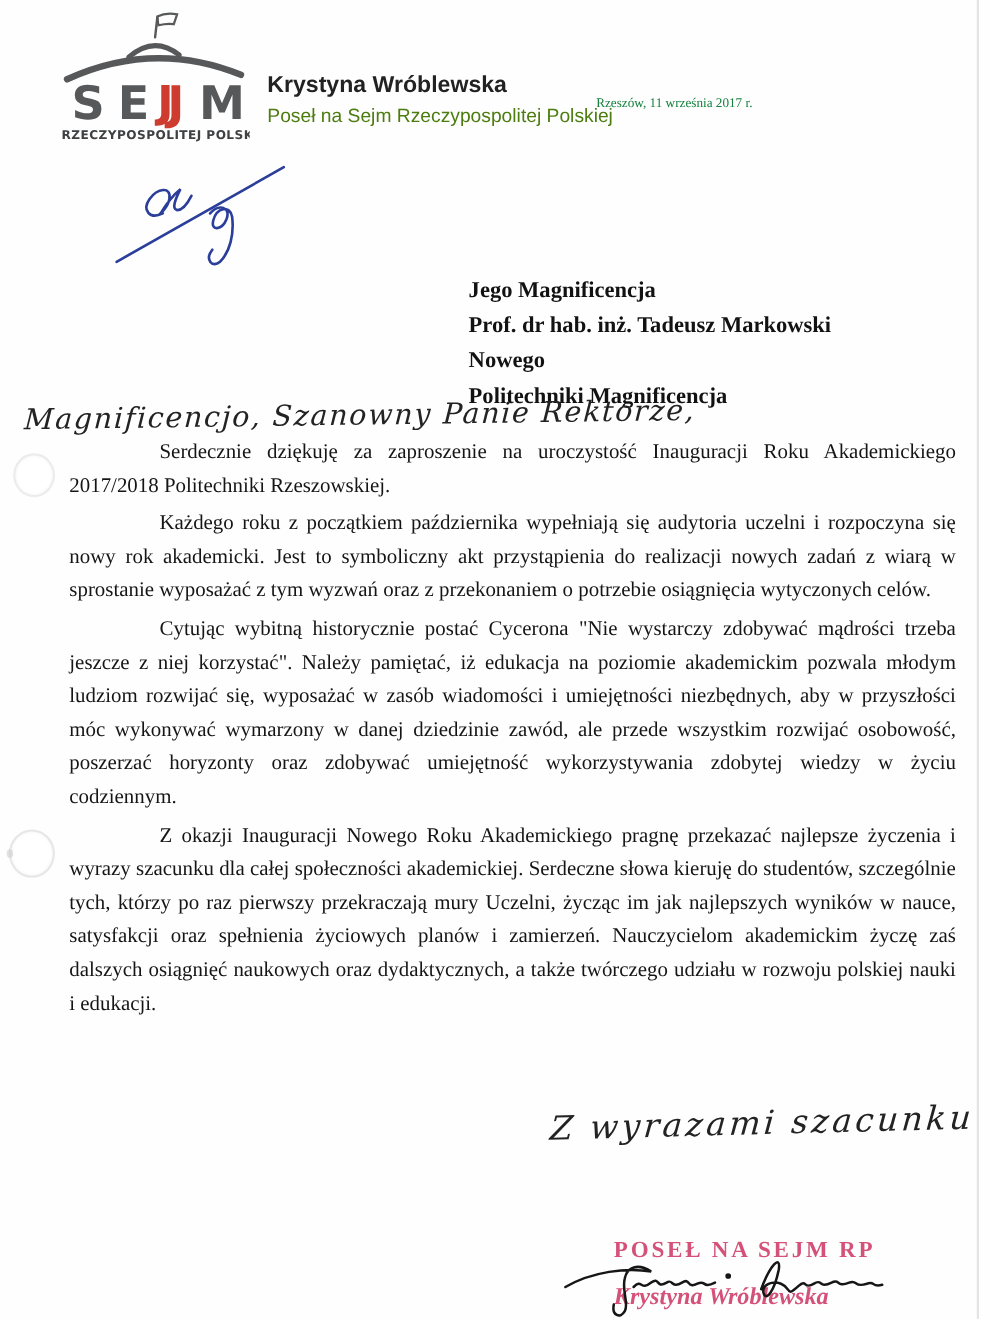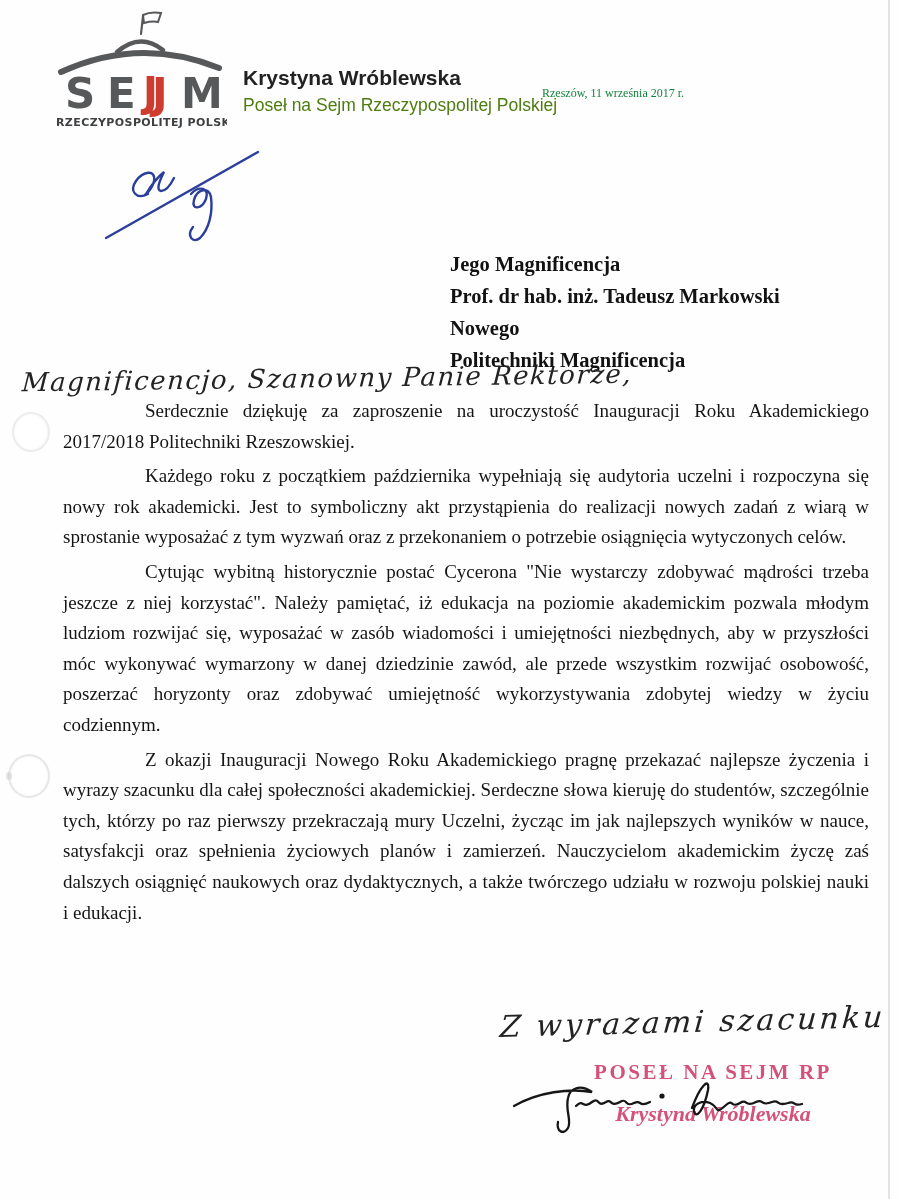--- a/index.html
+++ b/index.html
@@ -29,30 +29,30 @@
   .handwriting{
     font-family:"DejaVu Serif",serif;font-style:italic;color:#232323;
     white-space:nowrap;
   }
   .salutation{position:absolute;left:22px;top:363px;font-size:26px;letter-spacing:1.5px;
     transform:rotate(-0.8deg) skewX(-4deg);}
   .closing{position:absolute;left:500px;top:1004px;font-size:30px;letter-spacing:3px;
     transform:rotate(-1.5deg) skewX(-6deg);}
 
   
-  .recipient{position:absolute;left:450px;top:248px;font-weight:bold;font-size:20.5px;
+  .recipient{position:absolute;left:426px;top:248px;font-weight:bold;font-size:20.5px;
     line-height:32px;color:#121212;}
 
   
   .body{position:absolute;left:63px;top:396px;width:806px;font-size:19px;
     line-height:30.6px;text-align:justify;color:#151515;}
   .body p{margin:0 0 4px 0;text-indent:82px;}
 
   
-  .stamp{position:absolute;left:558px;top:1060px;width:310px;text-align:center;}
+  .stamp{position:absolute;left:558px;top:1124px;width:310px;}
   .stamp-line1{font-weight:bold;font-size:21px;letter-spacing:2.5px;color:#d4517a;}
   .stamp-name{font-style:italic;font-weight:bold;font-size:22px;color:#d4517a;margin-top:16px;}
   .sig{position:absolute;left:-48px;top:6px;pointer-events:none;}
 </style>
 </head>
 <body>
 
 <div class="page">
 
   <div class="scan-line"></div>

